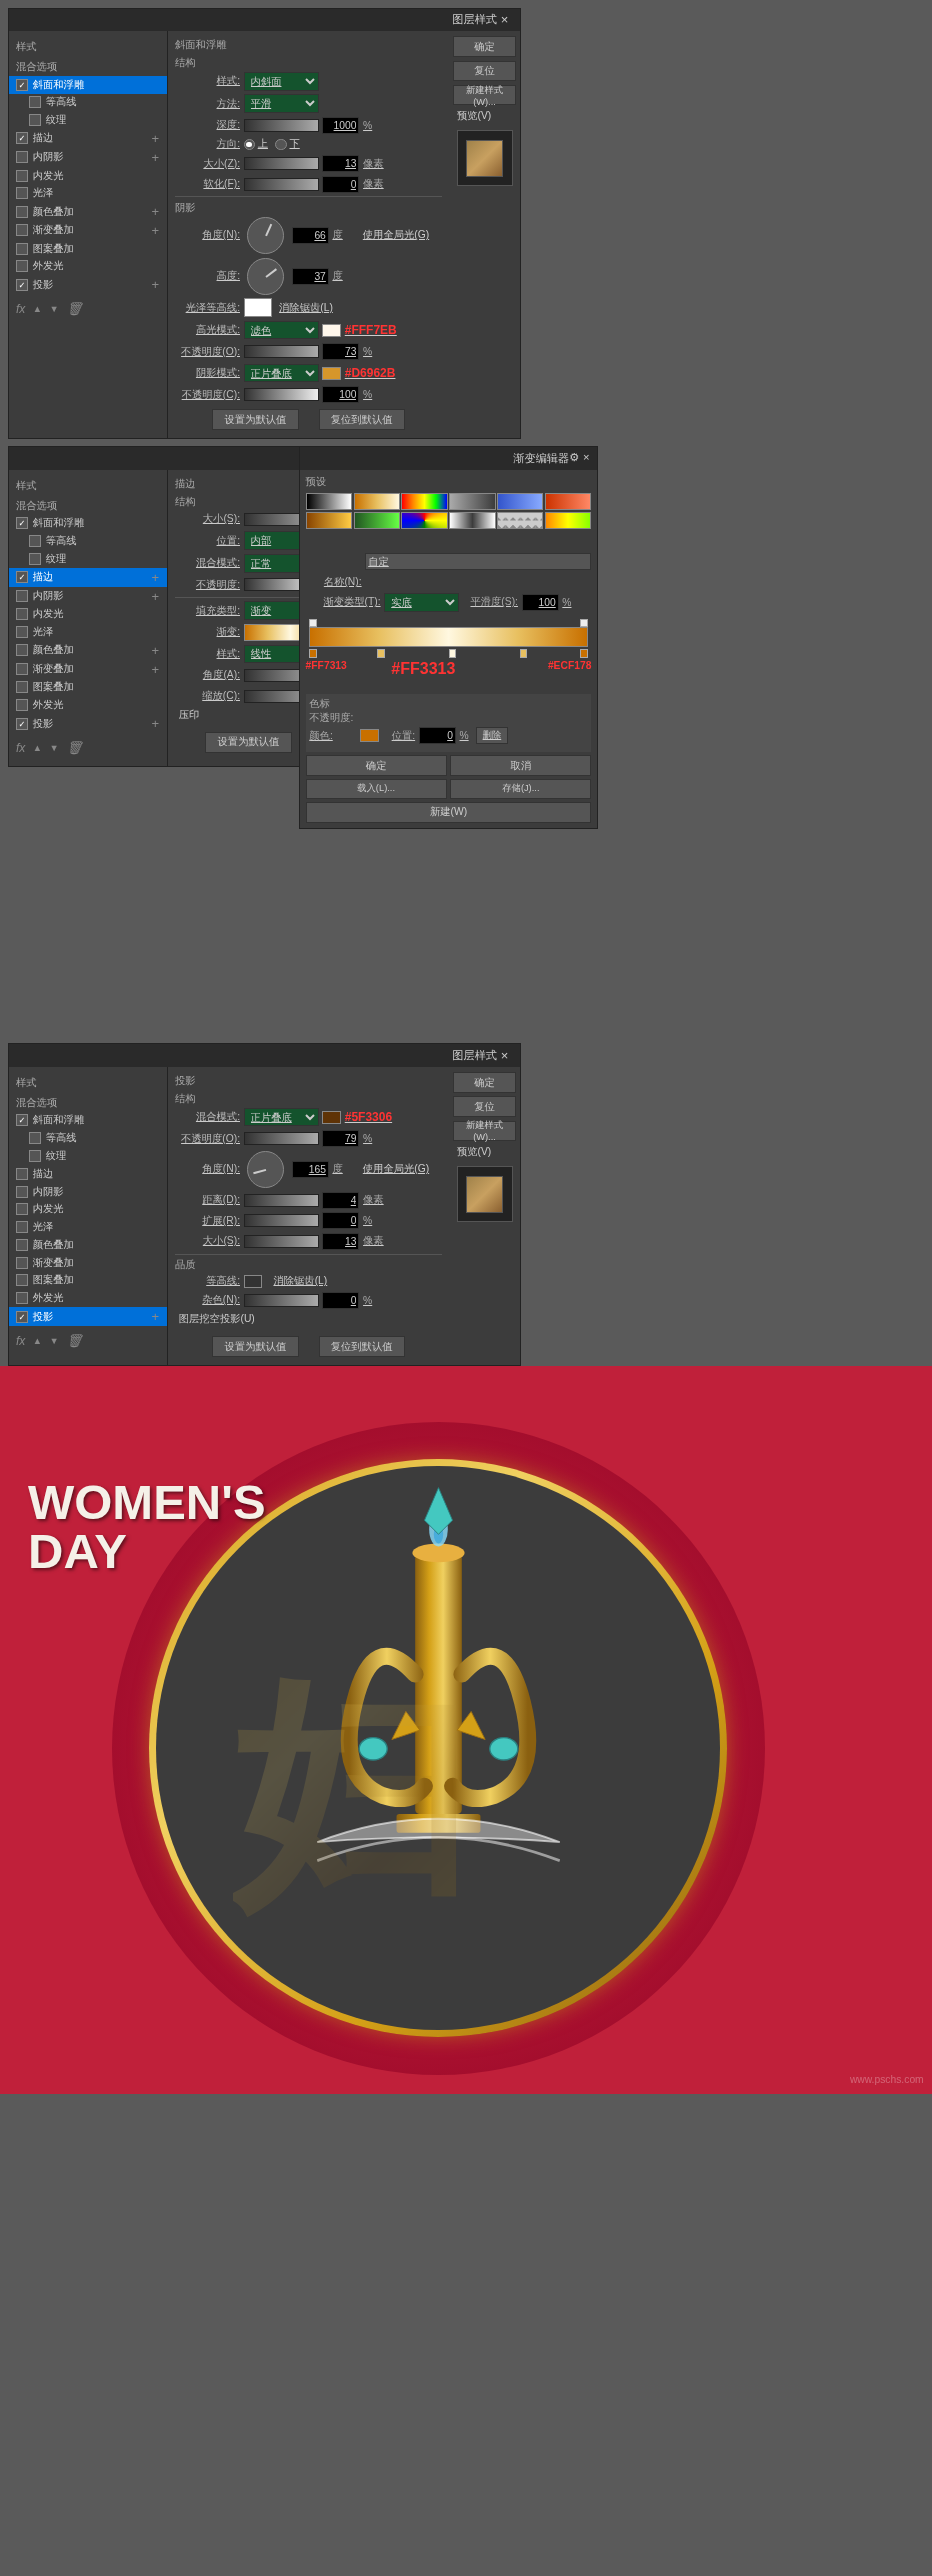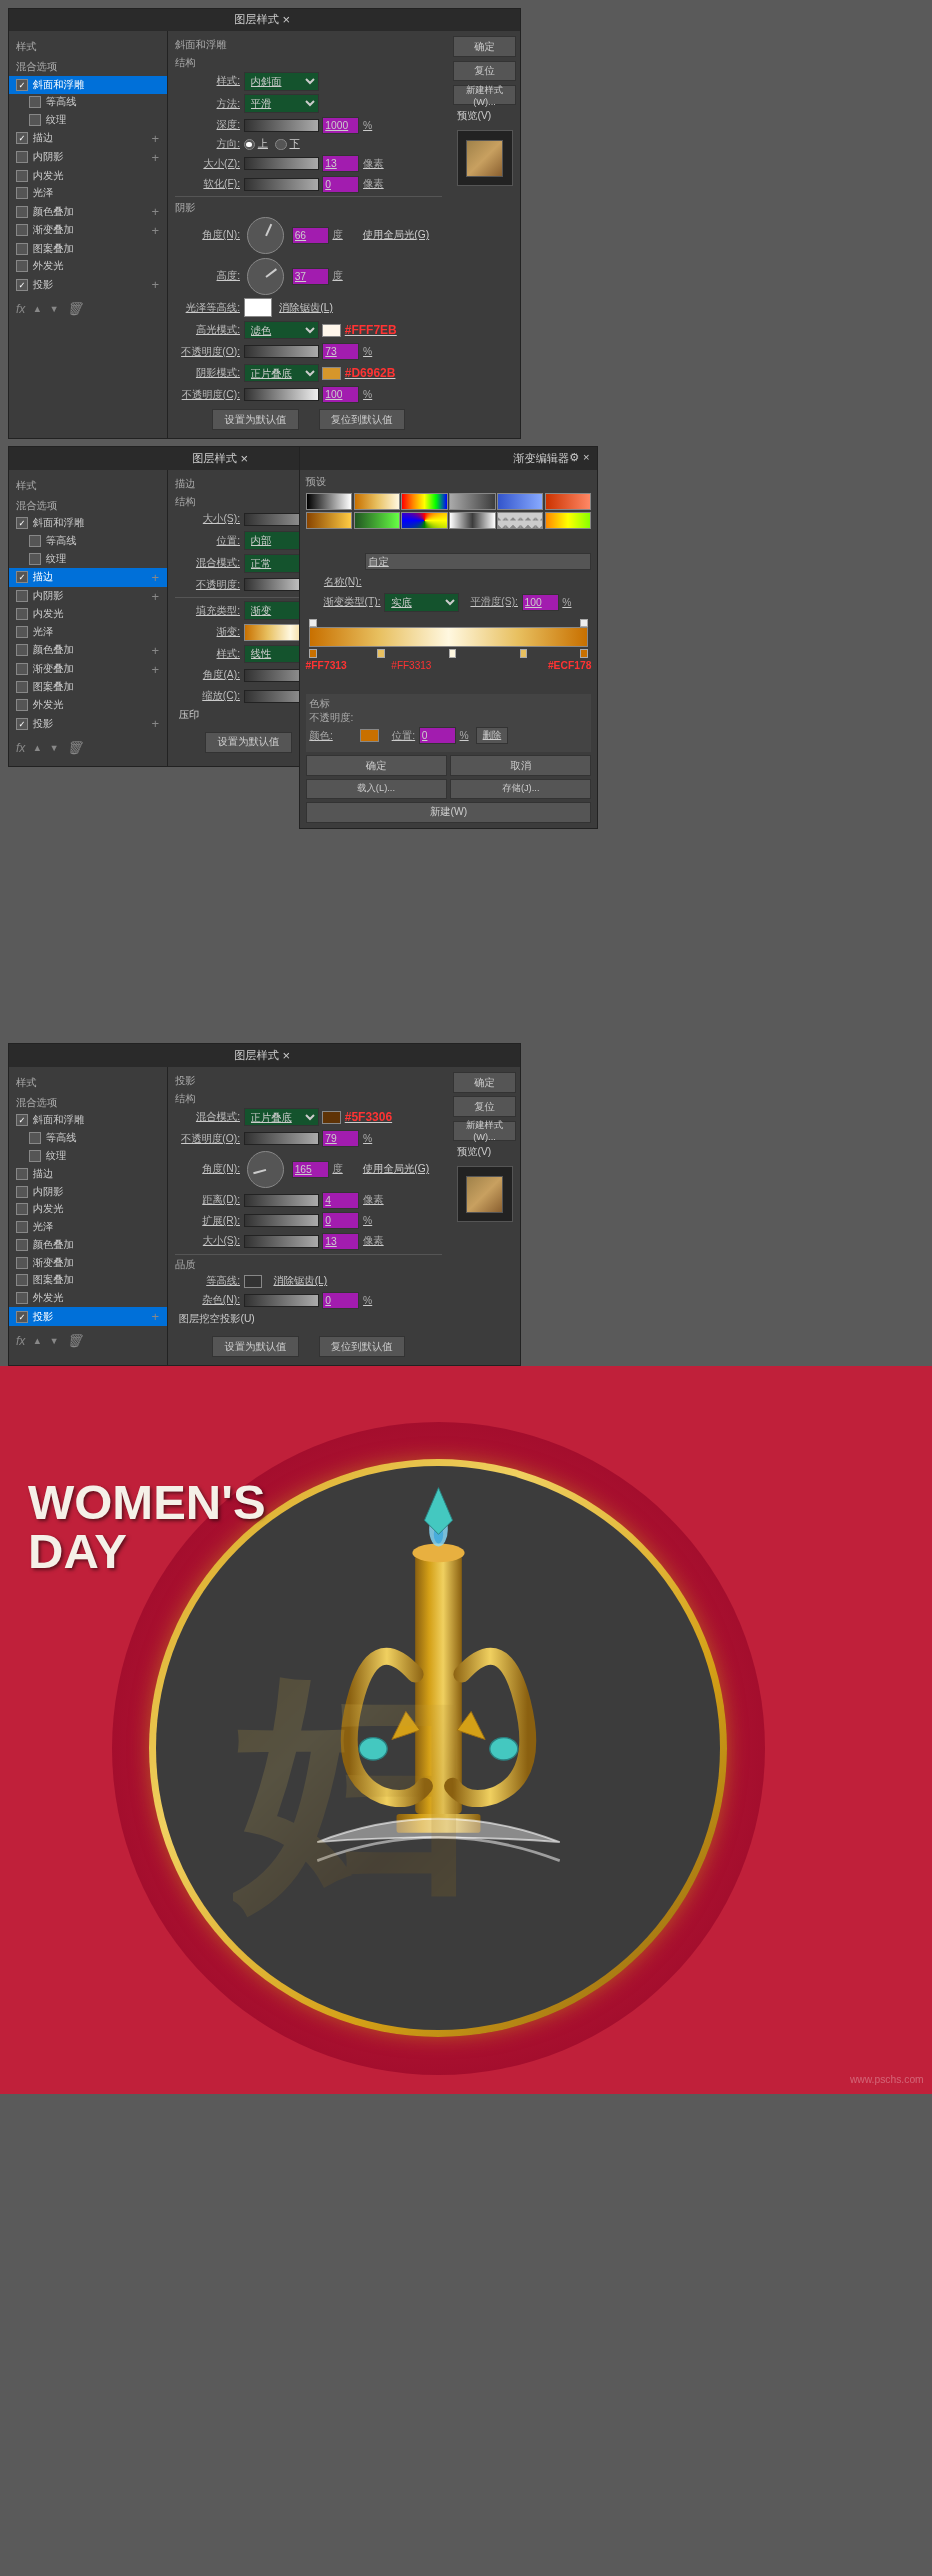--- a/index.html
+++ b/index.html
@@ -18,21 +18,21 @@
       position: relative;
       margin-bottom: 0;
       width: 513px;
     }
 
     .dialog-titlebar {
       background: #2a2a2a;
       color: #ccc;
       padding: 3.7px 7.5px;
       display: flex;
-      justify-content: center;
+      justify-content: flex-end;
       align-items: center;
       font-size: 11.2px;
     }
 
     .dialog-close {
       color: #ccc;
       cursor: pointer;
       font-size: 13px;
       padding: 0 3.7px;
     }
@@ -162,27 +162,27 @@
 
     .triangle-slider {
       width: 75px;
       height: 13px;
       background: linear-gradient(to right, #333, #aaa);
       position: relative;
       border: 0.9px solid #222;
     }
 
     .input-num {
-      background: #a21caf;
+      background: #000000;
       border: 0.9px solid #333;
       color: #ccc;
       font-size: 10.3px;
       width: 37px;
       height: 17px;
-      text-align: left;
+      text-align: right;
       padding: 0 1.9px;
     }
 
     .unit-label {
       color: #aaa;
       font-size: 10.3px;
       width: 23px;
     }
 
     
@@ -779,21 +779,21 @@
           <div style="height:13px; position:relative; padding:0 3.7px;">
             <div style="position:absolute; left:3.7px; top:1.9px; width:7.5px; height:9.3px; background:#c87000; border:0.9px solid #aaa; cursor:pointer;"></div>
             <div style="position:absolute; left:25%; top:1.9px; width:7.5px; height:9.3px; background:#e8c060; border:0.9px solid #aaa; cursor:pointer;"></div>
             <div style="position:absolute; left:50%; top:1.9px; width:7.5px; height:9.3px; background:#fff8e0; border:0.9px solid #aaa; cursor:pointer;"></div>
             <div style="position:absolute; left:75%; top:1.9px; width:7.5px; height:9.3px; background:#e8c060; border:0.9px solid #aaa; cursor:pointer;"></div>
             <div style="position:absolute; right:3.7px; top:1.9px; width:7.5px; height:9.3px; background:#c87000; border:0.9px solid #aaa; cursor:pointer;"></div>
           </div>
 
           <div style="position:relative; height:28px;">
             <span style="position:absolute; left:0; top:0; color:#ff3333; font-weight:bold; font-size:10.3px;">#FF7313</span>
-            <span style="position:absolute; left:30%; top:0; color:#ff3333; font-weight:normal; font-size:10px;">#FF3313</span>
+            <span style="position:absolute; left:30%; top:0; color:#ff3333; font-weight:bold; font-size:16px;">#FF3313</span>
             <span style="position:absolute; right:0; top:0; color:#ff3333; font-weight:bold; font-size:10.3px;">#ECF178</span>
           </div>
         </div>
 
         <div style="margin-top:1.9px; background:#444; padding:3.7px;">
           <div style="color:#aaa; font-size:10.3px; margin-bottom:0;">色标</div>
           <div style="color:#aaa; font-size:10.3px; margin-bottom:1.9px;">不透明度:</div>
           <div class="form-row">
             <span style="color:#aaa; font-size:10.3px; width:47px;">颜色:</span>
             <span style="width:18.7px; height:13px; background:#c87000; border:0.9px solid #888; display:inline-block;"></span>

